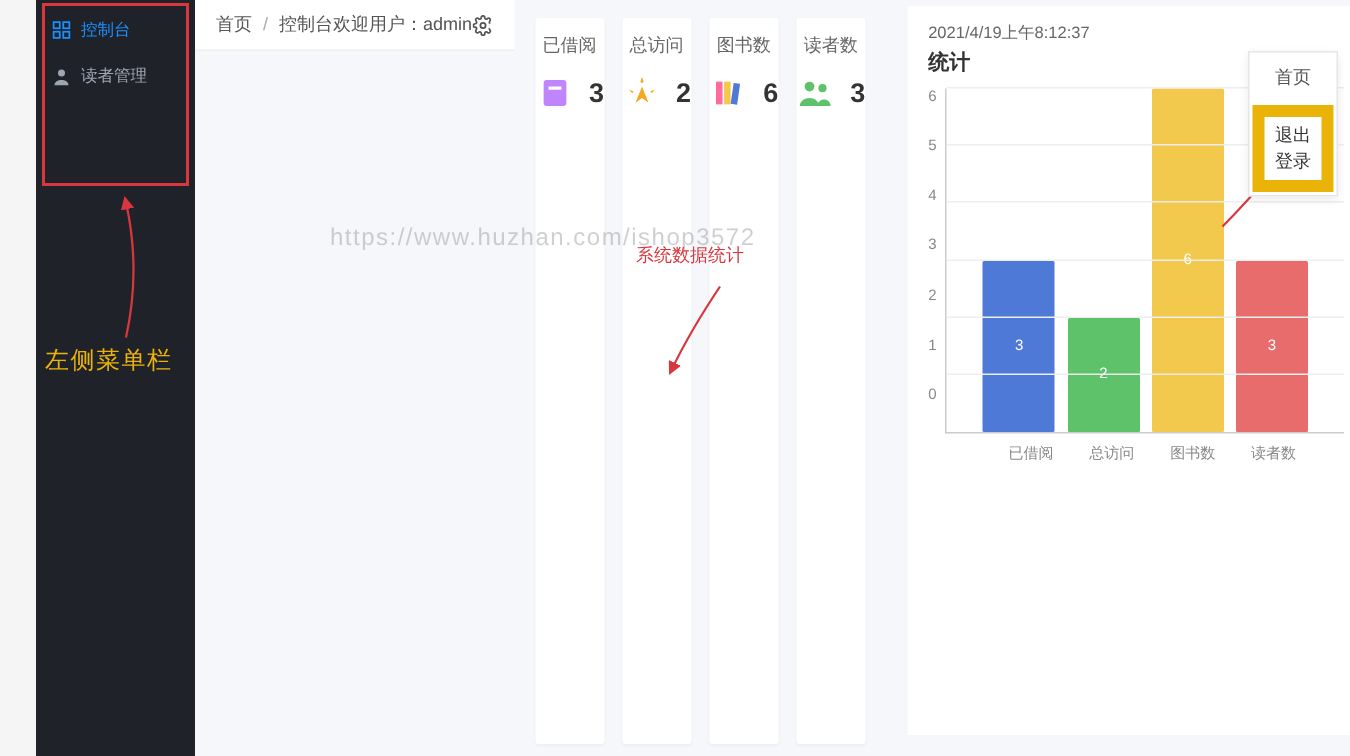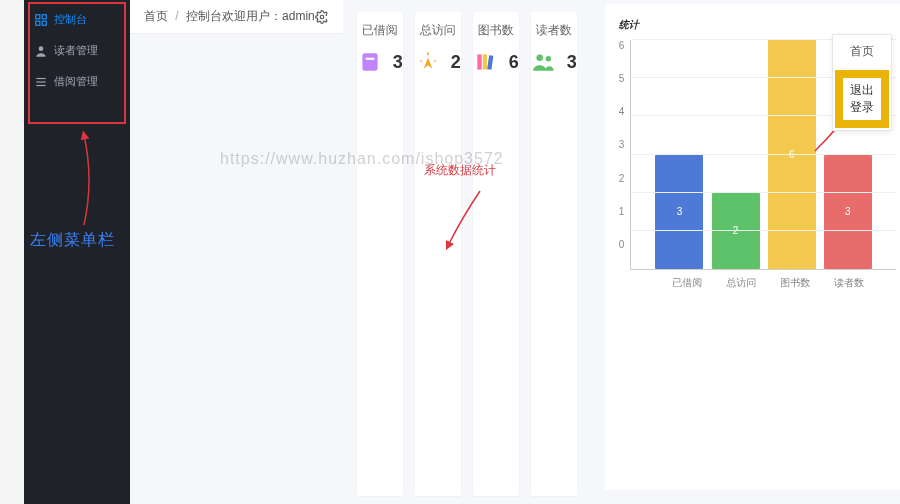--- a/index.html
+++ b/index.html
@@ -5,21 +5,21 @@
 * { margin: 0; padding: 0; box-sizing: border-box; }
 body { font-family: -apple-system, "Helvetica Neue", Arial, sans-serif; font-size: 12px; color: #333; background: #f5f5f5; width: 900px; height: 504px; overflow: hidden; position: relative; }
 .layout { display: flex; width: 100%; height: 100%; margin-left: 24px; }
 
 
 .sidebar { width: 106px; background: #20222a; color: #9ea6b2; height: 100%; padding-top: 4px; position: relative; }
 .side-item { display: flex; align-items: center; gap: 6px; padding: 8px 10px; cursor: pointer; font-size: 11px; }
 .side-item.active { color: #1890ff; }
 .side-item .icon { width: 14px; display: inline-flex; justify-content: center; }
 .side-box { position: absolute; top: 2px; left: 4px; width: 98px; height: 122px; border: 2px solid #d9363e; pointer-events: none; }
-.side-annot { position: absolute; top: 230px; left: 6px; color: #3b82f6; font-size: 16px; letter-spacing: 1px; writing-mode: horizontal-tb; text-align: center; }
+.side-annot { position: absolute; top: 230px; left: 6px; color: #eab308; font-size: 16px; letter-spacing: 1px; writing-mode: horizontal-tb; text-align: center; }
 .side-arrow { position: absolute; top: 130px; left: 40px; width: 40px; height: 100px; pointer-events: none; }
 
 
 .main { flex: 1; background: #f5f7fa; display: flex; flex-direction: row; height: 100%; overflow: hidden; }
 .topbar { height: 34px; background: #fff; display: flex; align-items: center; justify-content: space-between; padding: 0 14px; border-bottom: 1px solid #eee; font-size: 12px; }
 .breadcrumb { color: #555; }
 .breadcrumb .sep { color: #aaa; margin: 0 4px; }
 .user-area { display: flex; align-items: center; color: #555; position: relative; }
 .gear { width: 14px; height: 14px; display: inline-block; }
 
@@ -33,21 +33,21 @@
 .stats { display: flex; gap: 12px; padding: 12px 14px 8px; }
 .card { flex: 1; background: #fff; border-radius: 2px; padding: 10px 0 14px; text-align: center; box-shadow: 0 1px 2px rgba(0,0,0,.04); }
 .card-title { font-size: 12px; color: #666; margin-bottom: 10px; }
 .card-body { display: flex; align-items: center; justify-content: center; gap: 10px; }
 .card-icon { width: 26px; height: 26px; display: inline-flex; align-items: center; justify-content: center; }
 .card-num { font-size: 18px; font-weight: 600; color: #333; }
 
 
 .panel { margin: 4px 14px 14px; background: #fff; flex: 1; padding: 10px 14px; position: relative; }
 .timestamp { font-size: 11px; color: #666; }
-.panel-title { font-size: 10px; font-weight: 600; margin: 4px 0 8px; font-style: italic; }
+.panel-title { font-size: 14px; font-weight: 600; margin: 4px 0 8px; }
 .chart-wrap { display: flex; height: 250px; }
 .y-axis { display: flex; flex-direction: column; justify-content: space-between; align-items: flex-end; height: 210px; padding-right: 6px; color: #888; font-size: 10px; }
 .plot { flex: 1; position: relative; height: 210px; border-left: 1px solid #ccc; border-bottom: 1px solid #ccc; }
 .grid-line { position: absolute; left: 0; right: 0; border-top: 1px solid #eee; }
 .bars { position: absolute; inset: 0; display: flex; justify-content: space-around; align-items: flex-end; padding: 0 20px; }
 .bar { width: 48px; color: #fff; font-size: 10px; display: flex; align-items: center; justify-content: center; border-radius: 1px; }
 .x-axis { display: flex; justify-content: space-around; padding: 6px 20px 0 30px; color: #888; font-size: 10px; }
 .x-axis span { flex: 1; text-align: center; }
 
 
@@ -74,30 +74,20 @@
     </div>
     <div class="side-item">
       <span class="icon">
         <svg width="14" height="14" viewBox="0 0 24 24" fill="currentColor">
             <circle cx="12" cy="8" r="4"></circle>
             <path d="M4 22c0-4 4-6 8-6s8 2 8 6z"></path>
           </svg>
       </span>
       <span>读者管理</span>
     </div>
-    <div class="side-item">
-      <span class="icon">
-        <svg width="14" height="14" viewBox="0 0 24 24" fill="none" stroke="currentColor" stroke-width="2">
-            <line x1="4" y1="6" x2="20" y2="6"></line>
-            <line x1="4" y1="12" x2="20" y2="12"></line>
-            <line x1="4" y1="18" x2="20" y2="18"></line>
-          </svg>
-      </span>
-      <span>借阅管理</span>
-    </div>
     <div class="side-box"></div>
     <svg class="side-arrow" viewBox="0 0 40 100">
         <defs>
           <marker id="ah1" markerWidth="6" markerHeight="6" refX="3" refY="3" orient="auto">
             <path d="M0,0 L6,3 L0,6 z" fill="#d9363e"></path>
           </marker>
         </defs>
         <path d="M20,95 Q30,50 20,5" stroke="#d9363e" stroke-width="1.5" fill="none" marker-end="url(#ah1)"></path>
       </svg>
     <div class="side-annot">左侧菜单栏</div>
@@ -180,20 +170,21 @@
                 <circle cx="16" cy="9" r="2.5"></circle>
                 <path d="M2 20c0-3 3-5 6-5s6 2 6 5zM13 20c0-2.5 2-4 4-4s4 1.5 4 4z"></path>
               </svg>
           </span>
           <span class="card-num">3</span>
         </div>
       </div>
     </div>
 
     <div class="panel">
+      <div class="timestamp">2021/4/19上午8:12:37</div>
       <div class="panel-title">统计</div>
       <div class="chart-wrap">
         <div class="y-axis" id="y-axis">
             <span>6</span>
             <span>5</span>
             <span>4</span>
             <span>3</span>
             <span>2</span>
             <span>1</span>
             <span>0</span>

